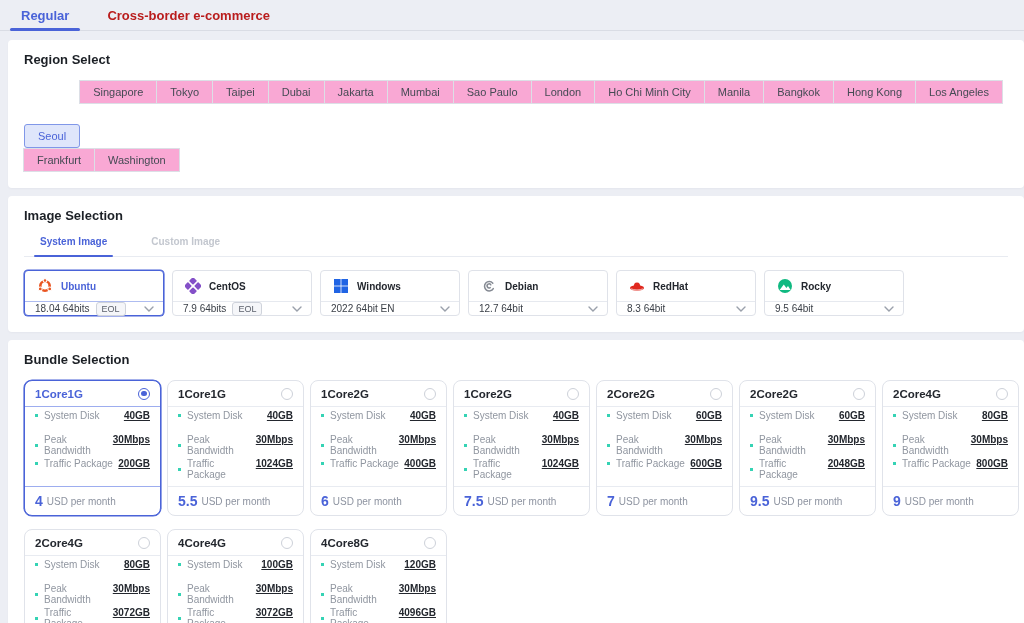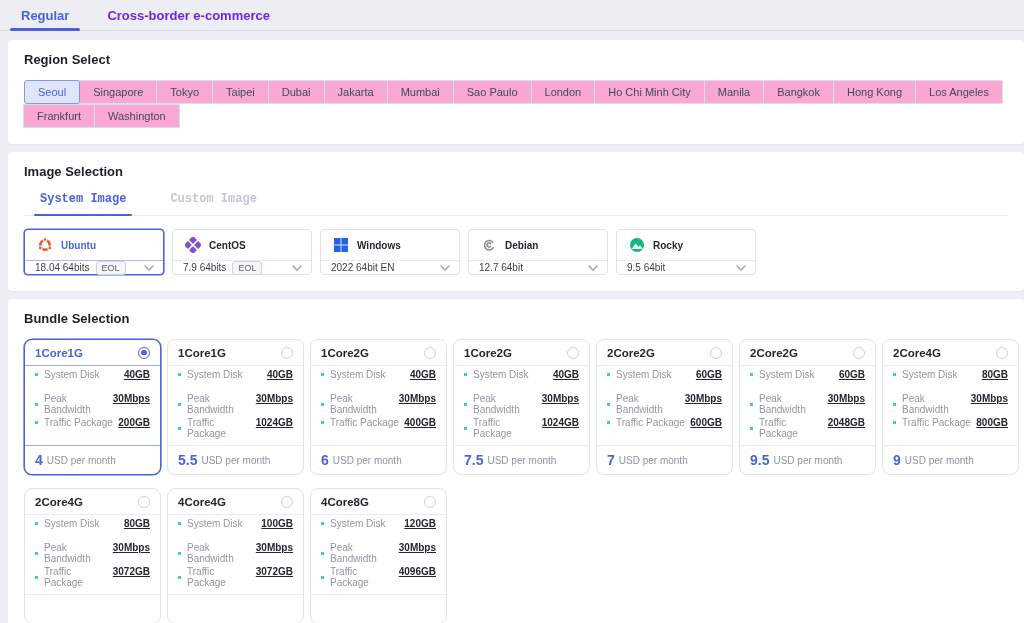--- a/index.html
+++ b/index.html
@@ -2,46 +2,46 @@
 <html><head>
 <meta charset="utf-8">
 <style>
   * { margin:0; padding:0; box-sizing:border-box; }
   html,body { width:1024px; height:623px; overflow:hidden; }
   body { background:#eceef4; font-family:"Liberation Sans", sans-serif; color:#23272e; }
 
   
   .tabbar { height:31px; display:flex; align-items:stretch; padding-left:10px; gap:16px;
             border-bottom:1px solid #d9dce4; }
-  .tab { font-size:13px; font-weight:700; color:#6d28d9; display:flex; align-items:center;
+  .tab { font-size:13px; font-weight:700; color:#b91c1c; display:flex; align-items:center;
          padding:0 11px; position:relative; cursor:pointer; }
   .tab.active { color:#4a63d8; }
   .tab.active::after { content:""; position:absolute; left:0; right:0; bottom:-1px; height:3px;
          background:#4a63d8; border-radius:2px; }
 
   
   .panel { background:#fff; margin:0 0 8px 8px; width:1016px; border-radius:4px;
            padding:12px 4px 16px 16px; box-shadow:0 1px 2px rgba(40,50,80,.04); }
   .panel:first-of-type { margin-top:9px; }
   .section-title { font-size:13px; font-weight:700; color:#1c2026; margin-bottom:13px; }
 
   
   .region-group { display:flex; flex-wrap:wrap; }
   .region-btn { height:24px; padding:0 13px; display:flex; align-items:center; font-size:11px;
                 color:#454a54; background:#f9a8d4; border:1px solid #dcdfe6; margin-left:-1px;
                 cursor:pointer; white-space:nowrap; }
-  .region-btn:first-child { margin-left:0; }
+  .region-btn:first-child { margin-left:0;margin-top:44px; }
   .region-btn.selected { background:#dfe6fb; border-color:#8097e8; color:#4a63d8;
                 border-radius:3px; position:relative; z-index:1; }
 
   
   .subtabs { display:flex; gap:44px; border-bottom:1px solid #e8ebf1; padding-left:16px;
              margin-bottom:13px; margin-right:12px; }
-  .subtab { font-size:12px; font-weight:700; color:#c3c7cf; padding-bottom:9px;
-            position:relative; cursor:pointer;font-family:Liberation Mono, monospace; }
+  .subtab { font-size:10px; font-weight:700; color:#c3c7cf; padding-bottom:9px;
+            position:relative; cursor:pointer; }
   .subtab.active { color:#4a63d8; }
   .subtab.active::after { content:""; position:absolute; left:-6px; right:-6px; bottom:-1px;
             height:2.5px; background:#4a63d8; border-radius:2px; }
 
   
   .image-cards { display:flex; gap:8px; }
   .image-card { width:140px; background:#fff; border:1px solid #dfe2e9; border-radius:4px;
                 cursor:pointer; }
   .image-card.selected { border-color:#4a63d8; box-shadow:0 0 0 .6px #4a63d8; }
   .ic-top { height:30px; display:flex; align-items:center; gap:8px; padding:0 12px;
@@ -200,20 +200,40 @@
             <svg width="10" height="6" viewBox="0 0 10 6" fill="none" stroke="#9aa0ab" stroke-width="1.4" stroke-linecap="round">
               <path d="M1 1 L5 5 L9 1"></path>
             </svg>
           </span>
         </div>
       </div>
       <div class="image-card">
         <div class="ic-top">
           <span class="ic-icon">
             <svg viewBox="0 0 16 16">
+              <path d="M4.6 9.6 C4.6 6.2 5.6 4.4 8 4.4 C10.4 4.4 11.4 6.2 11.4 9.6 Z" fill="#e0281e"></path>
+              <ellipse cx="8" cy="10" rx="7" ry="2.7" fill="#e0281e"></ellipse>
+              <path d="M2.2 10.8 C4.4 12.4 11.6 12.4 13.8 10.8" stroke="#fff" stroke-width="0.7" fill="none"></path>
+            </svg>
+          </span>
+          <span>RedHat</span>
+        </div>
+        <div class="ic-bottom">
+          <span>8.3 64bit</span>
+          <span class="chev">
+            <svg width="10" height="6" viewBox="0 0 10 6" fill="none" stroke="#9aa0ab" stroke-width="1.4" stroke-linecap="round">
+              <path d="M1 1 L5 5 L9 1"></path>
+            </svg>
+          </span>
+        </div>
+      </div>
+      <div class="image-card">
+        <div class="ic-top">
+          <span class="ic-icon">
+            <svg viewBox="0 0 16 16">
               <circle cx="8" cy="8" r="7" fill="#10b981"></circle>
               <path d="M2.6 12 L6.8 6.6 L9.4 9.9 L11 8 L13.6 12 Z" fill="#fff"></path>
             </svg>
           </span>
           <span>Rocky</span>
         </div>
         <div class="ic-bottom">
           <span>9.5 64bit</span>
           <span class="chev">
             <svg width="10" height="6" viewBox="0 0 10 6" fill="none" stroke="#9aa0ab" stroke-width="1.4" stroke-linecap="round">

